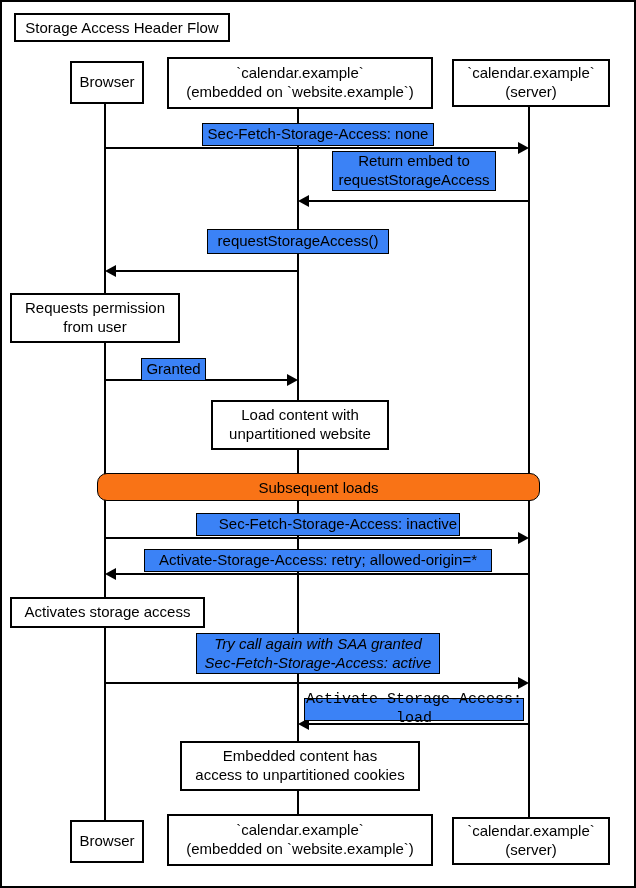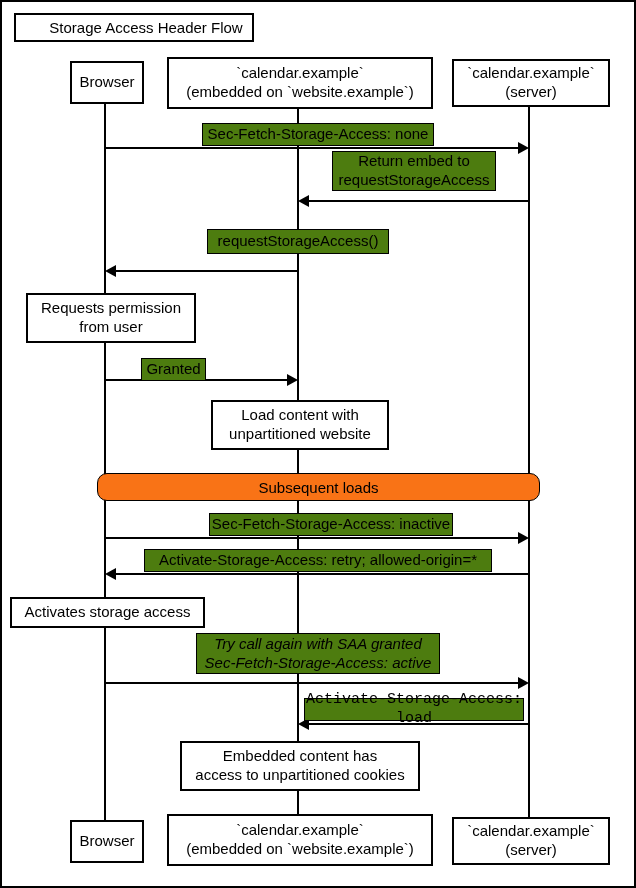--- a/index.html
+++ b/index.html
@@ -18,21 +18,21 @@
   .actor-box{
     position:absolute;background:#fff;border:2px solid #000;z-index:4;
     display:flex;flex-direction:column;align-items:center;justify-content:center;
     text-align:center;line-height:1.25;
   }
   .title-box{
     position:absolute;background:#fff;border:2px solid #000;z-index:4;
     display:flex;align-items:center;justify-content:center;text-align:center;
   }
   .msg-label{
-    position:absolute;background:#4d7c0f;border:1px solid #000;z-index:3;
+    position:absolute;background:#3b82f6;border:1px solid #000;z-index:3;
     display:flex;flex-direction:column;align-items:center;justify-content:center;
     text-align:center;line-height:1.25;
   }
   .note-box{
     position:absolute;background:#fff;border:2px solid #000;z-index:3;
     display:flex;flex-direction:column;align-items:center;justify-content:center;
     text-align:center;line-height:1.25;
   }
   .divider{
     position:absolute;border:1.5px solid #000;z-index:3;
@@ -52,21 +52,21 @@
 </style>
 </head>
 <body>
 
 <div id="canvas">
 
   <div class="lifeline" style="left:102px;top:98px;height:720px;"></div>
   <div class="lifeline" style="left:295px;top:103px;height:709px;"></div>
   <div class="lifeline" style="left:526px;top:101px;height:714px;"></div>
 
-  <div class="title-box" style="left:12px;top:11px;width:212px;height:25px;padding-left:24px;">
+  <div class="title-box" style="left:12px;top:11px;width:212px;height:25px;">
     <span>Storage Access Header Flow</span>
   </div>
 
   <div class="actor-box" style="left:68px;top:59px;width:70px;height:39px;">
     <span>Browser</span>
   </div>
   <div class="actor-box" style="left:165px;top:55px;width:262px;height:48px;">
     <span>`calendar.example`</span>
     <span>(embedded on `website.example`)</span>
   </div>
@@ -84,40 +84,40 @@
     <span>Return embed to</span>
     <span>requestStorageAccess</span>
   </div>
   <div class="arrow arrow-left" style="left:307px;top:198px;width:220px;"></div>
 
   <div class="msg-label" style="left:205px;top:227px;width:180px;height:23px;">
     <span>requestStorageAccess()</span>
   </div>
   <div class="arrow arrow-left" style="left:114px;top:268px;width:182px;"></div>
 
-  <div class="note-box" style="left:24px;top:291px;width:166px;height:46px;">
+  <div class="note-box" style="left:8px;top:291px;width:166px;height:46px;">
     <span>Requests permission</span>
     <span>from user</span>
   </div>
 
   <div class="msg-label" style="left:139px;top:356px;width:63px;height:21px;">
     <span>Granted</span>
   </div>
   <div class="arrow arrow-right" style="left:103px;top:377px;width:182px;"></div>
 
   <div class="note-box" style="left:209px;top:398px;width:174px;height:46px;">
     <span>Load content with</span>
     <span>unpartitioned website</span>
   </div>
 
   <div class="divider" style="left:95px;top:471px;width:441px;height:26px;background:#f97316;border-radius:10px;">
     <span>Subsequent loads</span>
   </div>
 
-  <div class="msg-label" style="left:207px;top:511px;width:242px;height:21px;">
+  <div class="msg-label" style="left:194px;top:511px;width:242px;height:21px;padding-left:20px;">
     <span>Sec-Fetch-Storage-Access: inactive</span>
   </div>
   <div class="arrow arrow-right" style="left:103px;top:535px;width:413px;"></div>
 
   <div class="msg-label" style="left:142px;top:547px;width:346px;height:21px;">
     <span>Activate-Storage-Access: retry; allowed-origin=*</span>
   </div>
   <div class="arrow arrow-left" style="left:114px;top:571px;width:413px;"></div>
 
   <div class="note-box" style="left:8px;top:595px;width:191px;height:27px;">

